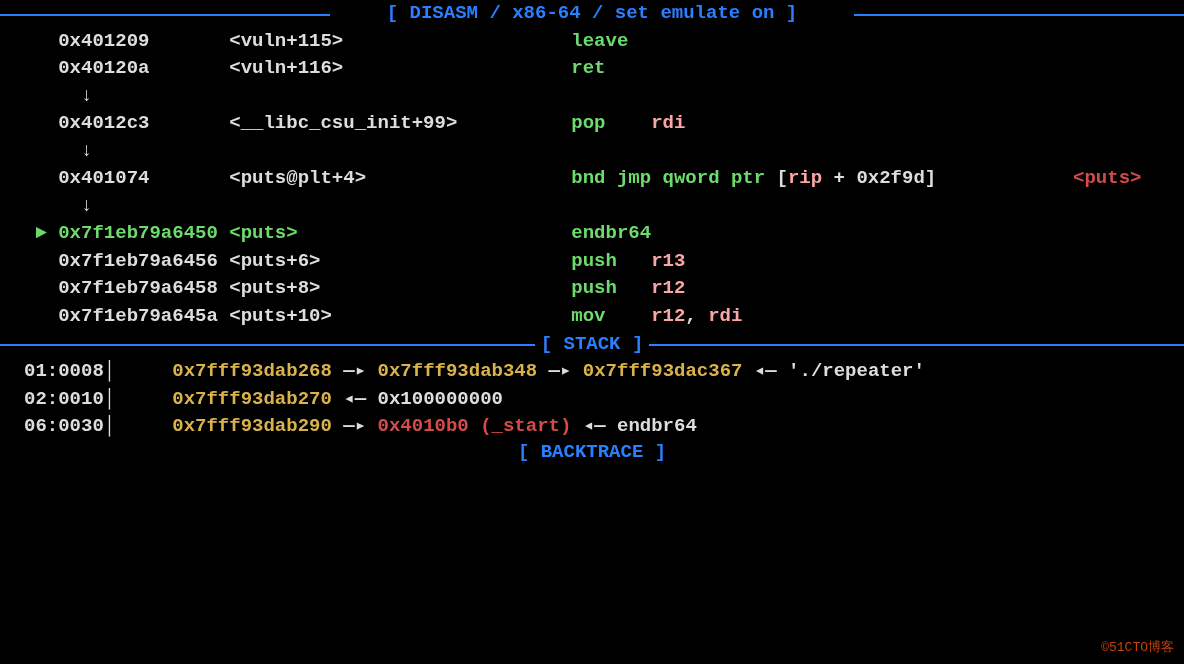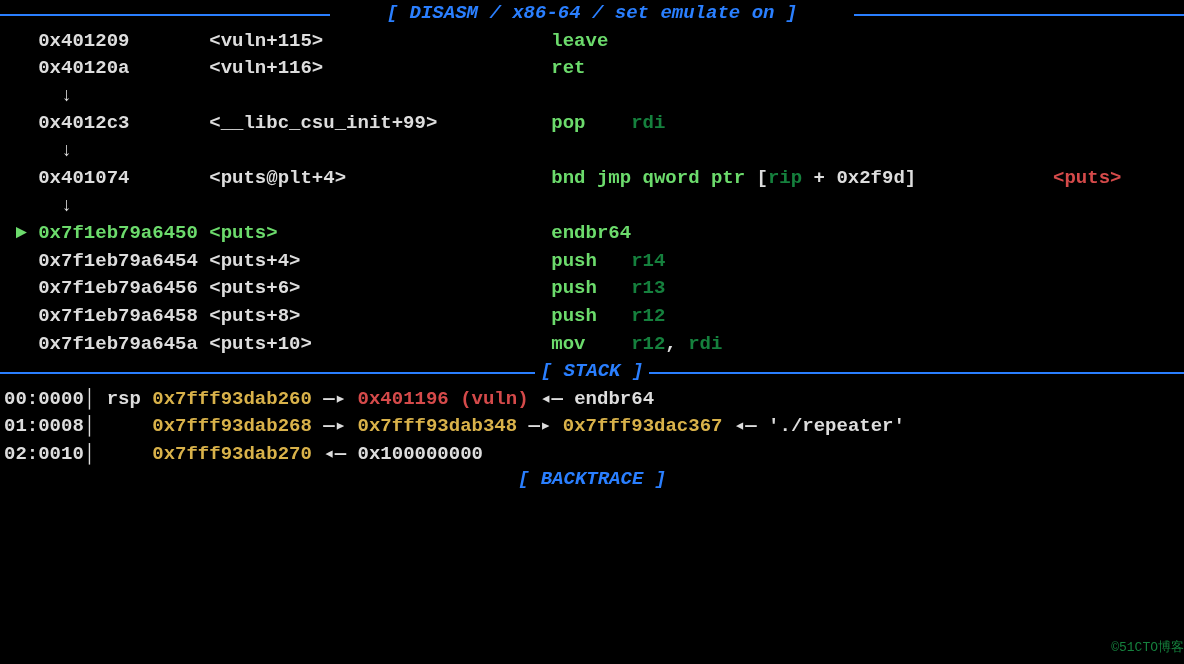--- a/index.html
+++ b/index.html
@@ -13,21 +13,20 @@
     height: 664px;
     overflow: hidden;
     position: relative;
     font-weight: bold;
   }
   .section-header {
     color: #2a7fff;
     text-align: center;
     position: relative;
     height: 1.45em;
-    font-style: italic;
   }
   .section-header::before,
   .section-header::after {
     content: '';
     position: absolute;
     top: 50%;
     height: 2px;
     background: #2a7fff;
   }
   .section-header .title {
@@ -40,39 +39,39 @@
     position: absolute;
     top: 50%;
     height: 2px;
     background: #2a7fff;
   }
   .rule-left { left: 0; }
   .rule-right { right: 0; }
   
   .disasm-line, .stack-line {
     white-space: pre;
-    padding-left: 4px;
+    padding-left: 24px;
   }
   .addr { color: #ddd; }
   .sym { color: #ddd; }
   .mnemonic { color: #6cdb6c; }
-  .reg { color: #15803d; }
+  .reg { color: #fca5a5; }
   .cur-marker { color: #6cdb6c; }
   .cur-addr { color: #6cdb6c; }
   .cur-sym { color: #6cdb6c; }
   .red-sym { color: #d54a4a; }
   .blue { color: #2a7fff; }
   .yellow { color: #d9b24a; }
   .white { color: #ddd; }
   
   .watermark {
     position: absolute;
     bottom: 6px;
-    right: 0;
-    color: #15803d;
+    right: 10px;
+    color: #c2410c;
     font-size: 13px;
     font-weight: normal;
   }
 </style>
 </head>
 <body>
 
 <div class="section-header">
   <span class="rule-left" style="width:330px"></span>
   <span class="title blue">[ DISASM / x86-64 / set emulate on ]</span>
@@ -81,36 +80,35 @@
 
 <div id="disasm">
     <div class="disasm-line"><span class="white">  </span><span class="addr"> 0x401209       </span><span class="sym">&lt;vuln+115&gt;                    </span><span class="mnemonic">leave</span></div>
     <div class="disasm-line"><span class="white">  </span><span class="addr"> 0x40120a       </span><span class="sym">&lt;vuln+116&gt;                    </span><span class="mnemonic">ret</span></div>
     <div class="disasm-line"><span class="white">  </span><span class="addr">   ↓            </span><span class="sym">                              </span></div>
     <div class="disasm-line"><span class="white">  </span><span class="addr"> 0x4012c3       </span><span class="sym">&lt;__libc_csu_init+99&gt;          </span><span class="mnemonic">pop</span><span class="white">    </span><span class="reg">rdi</span></div>
     <div class="disasm-line"><span class="white">  </span><span class="addr">   ↓            </span><span class="sym">                              </span></div>
     <div class="disasm-line"><span class="white">  </span><span class="addr"> 0x401074       </span><span class="sym">&lt;puts@plt+4&gt;                  </span><span class="mnemonic">bnd jmp qword ptr </span><span class="white">[</span><span class="reg">rip</span><span class="white"> + </span><span class="white">0x2f9d</span><span class="white">]</span><span>            </span><span class="red-sym">&lt;puts&gt;</span></div>
     <div class="disasm-line"><span class="white">  </span><span class="addr">   ↓            </span><span class="sym">                              </span></div>
     <div class="disasm-line"><span class="cur-marker"> ►</span><span class="cur-addr"> 0x7f1eb79a6450 </span><span class="cur-sym">&lt;puts&gt;                        </span><span class="mnemonic">endbr64</span></div>
-    <div class="disasm-line"><span class="white">  </span><span class="addr"> 0x7f1eb79a6454 </span><span class="sym">&lt;puts+4&gt;                      </span><span class="mnemonic">push</span><span class="white">   </span><span class="reg">r14</span></div>
     <div class="disasm-line"><span class="white">  </span><span class="addr"> 0x7f1eb79a6456 </span><span class="sym">&lt;puts+6&gt;                      </span><span class="mnemonic">push</span><span class="white">   </span><span class="reg">r13</span></div>
     <div class="disasm-line"><span class="white">  </span><span class="addr"> 0x7f1eb79a6458 </span><span class="sym">&lt;puts+8&gt;                      </span><span class="mnemonic">push</span><span class="white">   </span><span class="reg">r12</span></div>
     <div class="disasm-line"><span class="white">  </span><span class="addr"> 0x7f1eb79a645a </span><span class="sym">&lt;puts+10&gt;                     </span><span class="mnemonic">mov</span><span class="white">    </span><span class="reg">r12</span><span class="white">, </span><span class="reg">rdi</span></div>
   </div>
 
 <div class="section-header">
   <span class="rule-left" style="width:535px"></span>
   <span class="title blue">[ STACK ]</span>
   <span class="rule-right" style="width:535px"></span>
 </div>
 
 <div id="stack">
-    <div class="stack-line"><span class="white">00:0000</span><span class="white">│ </span><span class="white">rsp </span><span class="yellow">0x7fff93dab260 </span><span class="white">—▸ </span><span class="red-sym">0x401196 (vuln) </span><span class="white">◂— </span><span class="white">endbr64 </span></div>
     <div class="stack-line"><span class="white">01:0008</span><span class="white">│ </span><span class="white">    </span><span class="yellow">0x7fff93dab268 </span><span class="white">—▸ </span><span class="yellow">0x7fff93dab348 </span><span class="white">—▸ </span><span class="yellow">0x7fff93dac367 </span><span class="white">◂— './repeater' </span></div>
     <div class="stack-line"><span class="white">02:0010</span><span class="white">│ </span><span class="white">    </span><span class="yellow">0x7fff93dab270 </span><span class="white">◂— </span><span class="white">0x100000000 </span></div>
+    <div class="stack-line"><span class="white">06:0030</span><span class="white">│ </span><span class="white">    </span><span class="yellow">0x7fff93dab290 </span><span class="white">—▸ </span><span class="red-sym">0x4010b0 (_start) </span><span class="white">◂— </span><span class="white">endbr64 </span></div>
   </div>
 
 <div class="section-header" style="margin-top:-2px">
   
   <span class="title blue">[ BACKTRACE ]</span>
   
 </div>
 
 <div class="watermark">©51CTO博客</div>
 

